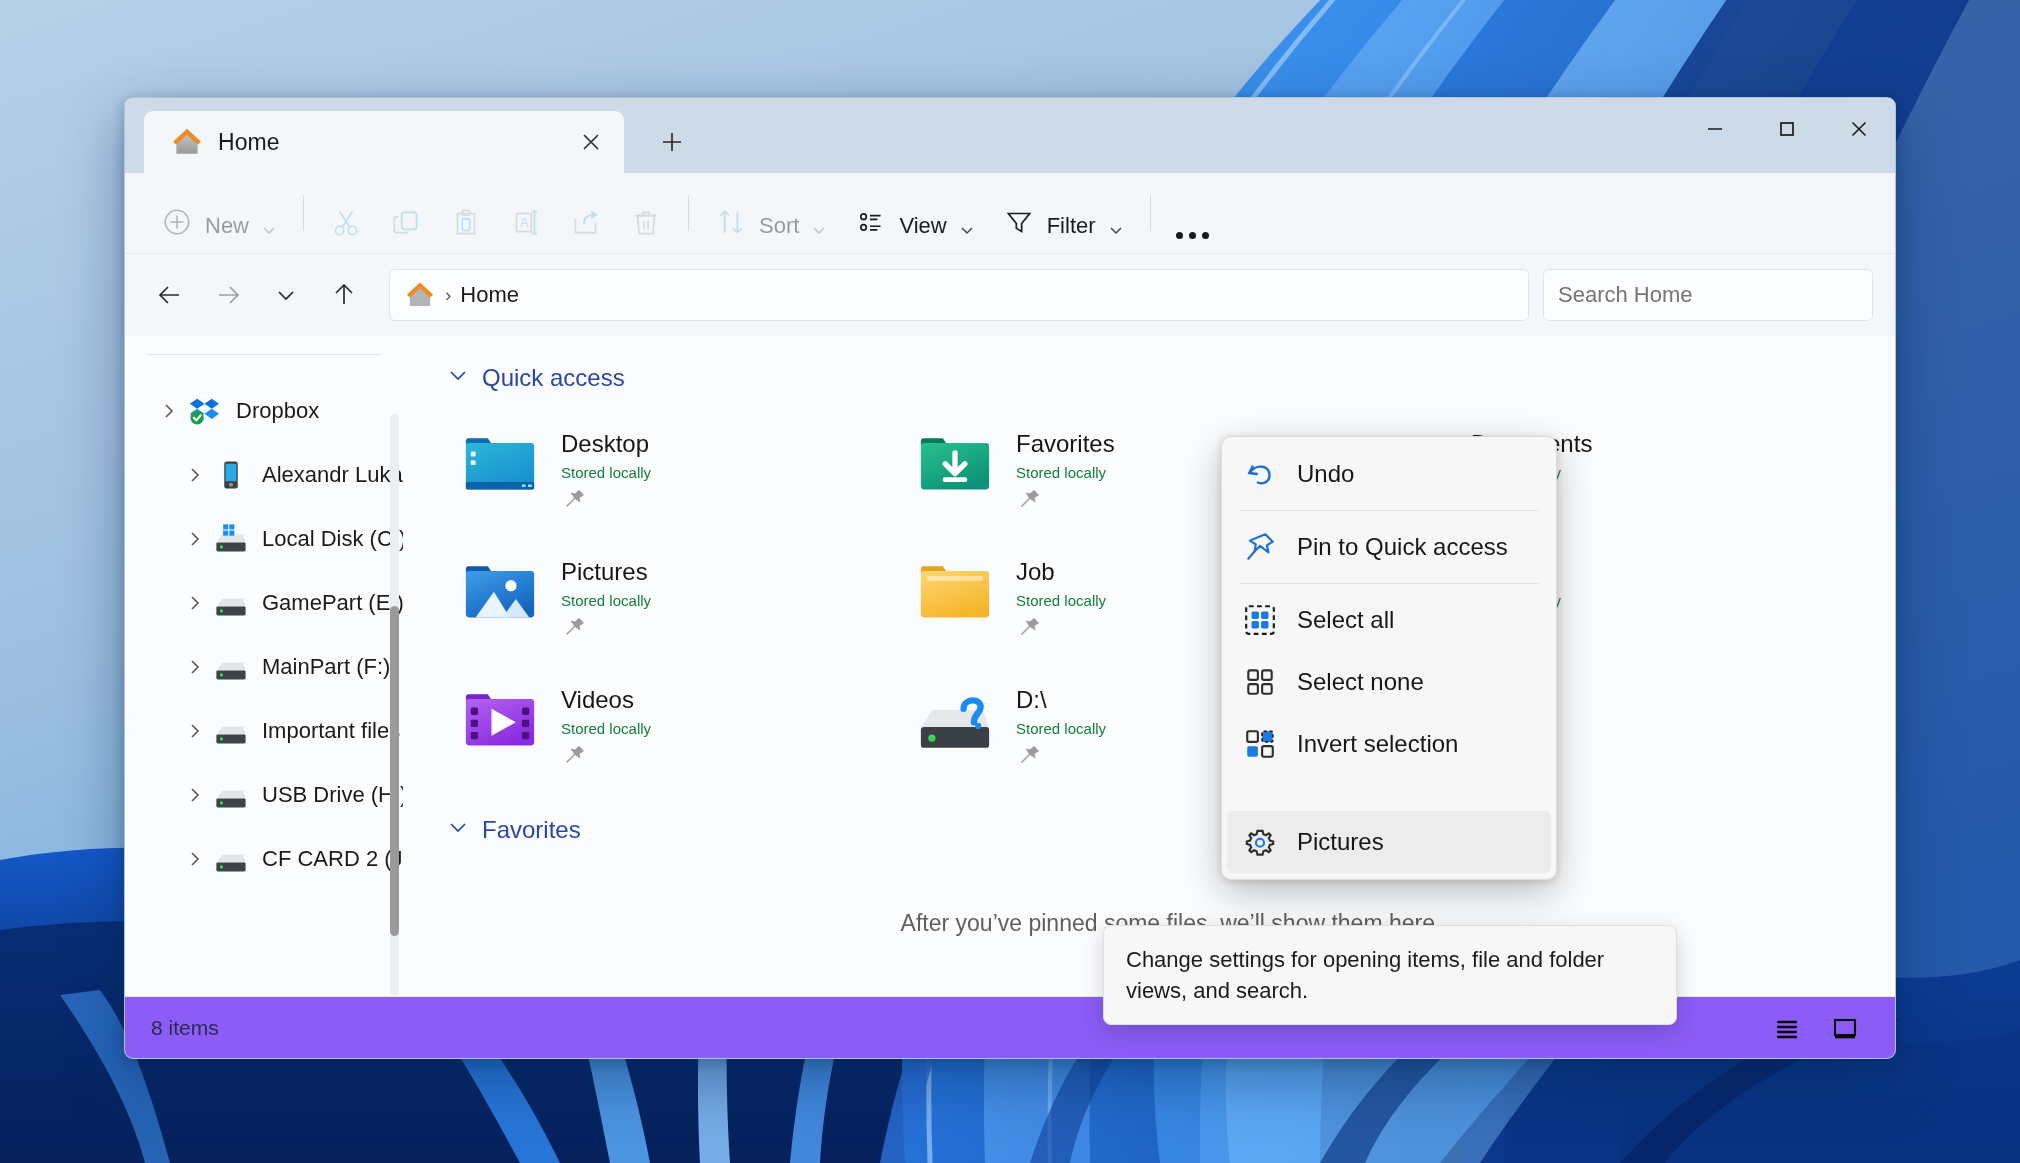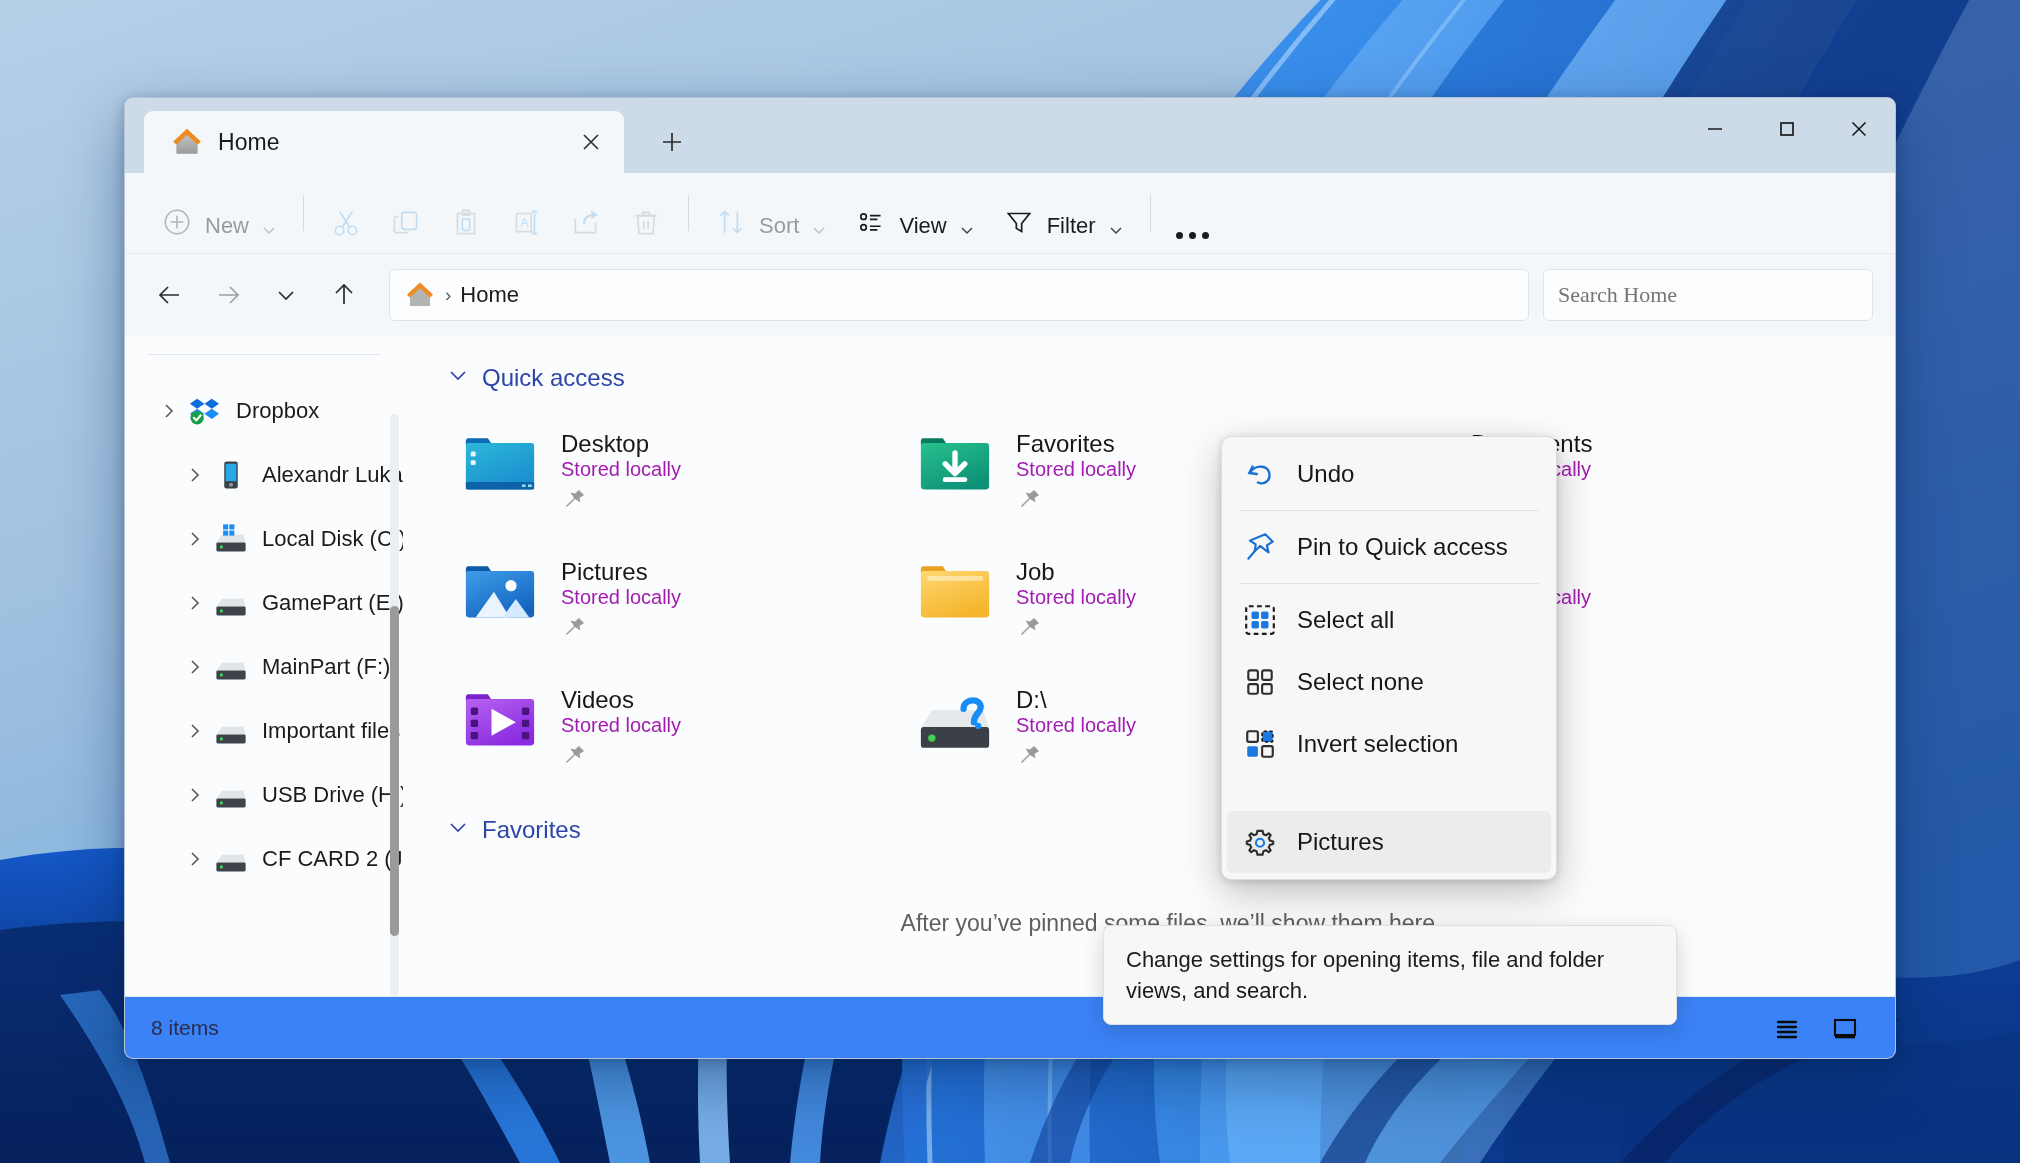--- a/index.html
+++ b/index.html
@@ -93,21 +93,21 @@
   .crumb-home { width:32px; height:32px; }
   .crumb-sep { color:#5a5a5a; font-size:19px; }
   .crumb-text { font-size:22px; color:#1b1b1b; }
   #searchbox {
     width:330px; height:52px; margin-left:10px;
     background:#fcfdfe; border:1px solid #dde3e8; border-radius:6px;
     display:flex; align-items:center; padding:0 14px;
   }
   #searchbox input {
     border:none; outline:none; background:transparent;
-    font-family:Liberation Serif, serif; font-size:22px; color:#0369a1; width:100%;
+    font-family:Liberation Sans, sans-serif; font-size:22px; color:#0369a1; width:100%;
   }
 
   
   #bodyarea { flex:1; display:flex; background:#fbfcfd; min-height:0; position:relative; }
 
   
   #sidebar {
     width:278px; flex-shrink:0; background:#fbfcfd;
     padding-top:18px; position:relative; overflow:hidden;
   }
@@ -138,31 +138,31 @@
   .section-title { font-size:24px; color:#2c46a8; }
 
   .grid { display:grid; grid-template-columns:repeat(3, 455px); }
   .qa-item {
     display:flex; gap:22px; padding:12px 10px 12px 14px;
     border-radius:7px; align-items:flex-start; height:128px;
   }
   .qa-ico { width:78px; height:78px; flex-shrink:0; margin-top:4px; }
   .qa-text { padding-top:8px; min-width:0; }
   .qa-name { font-size:24px; color:#171717; white-space:nowrap; }
-  .qa-sub { font-size:20px; color:#a21caf; white-space:nowrap; }
+  .qa-sub { font-size:15px; color:#15803d; margin-top:6px; white-space:nowrap; }
   .qa-pin { margin-top:6px; }
 
   #empty-msg {
     text-align:center; font-size:23px; color:#5f5f5f;
     margin-top:66px; 
   }
 
   
   #statusbar {
-    height:62px; background:#3b82f6; border-top:1px solid #e6eaed;
+    height:62px; background:#8b5cf6; border-top:1px solid #e6eaed;
     display:flex; align-items:center; padding:0 26px; flex-shrink:0;
   }
   #status-text { font-size:21px; color:#2b2b4b; }
   .view-toggles { margin-left:auto; display:flex; gap:10px; }
   .vt {
     width:48px; height:44px; border-radius:6px;
     display:flex; align-items:center; justify-content:center; color:#0b0b0b;
   }
 
   

